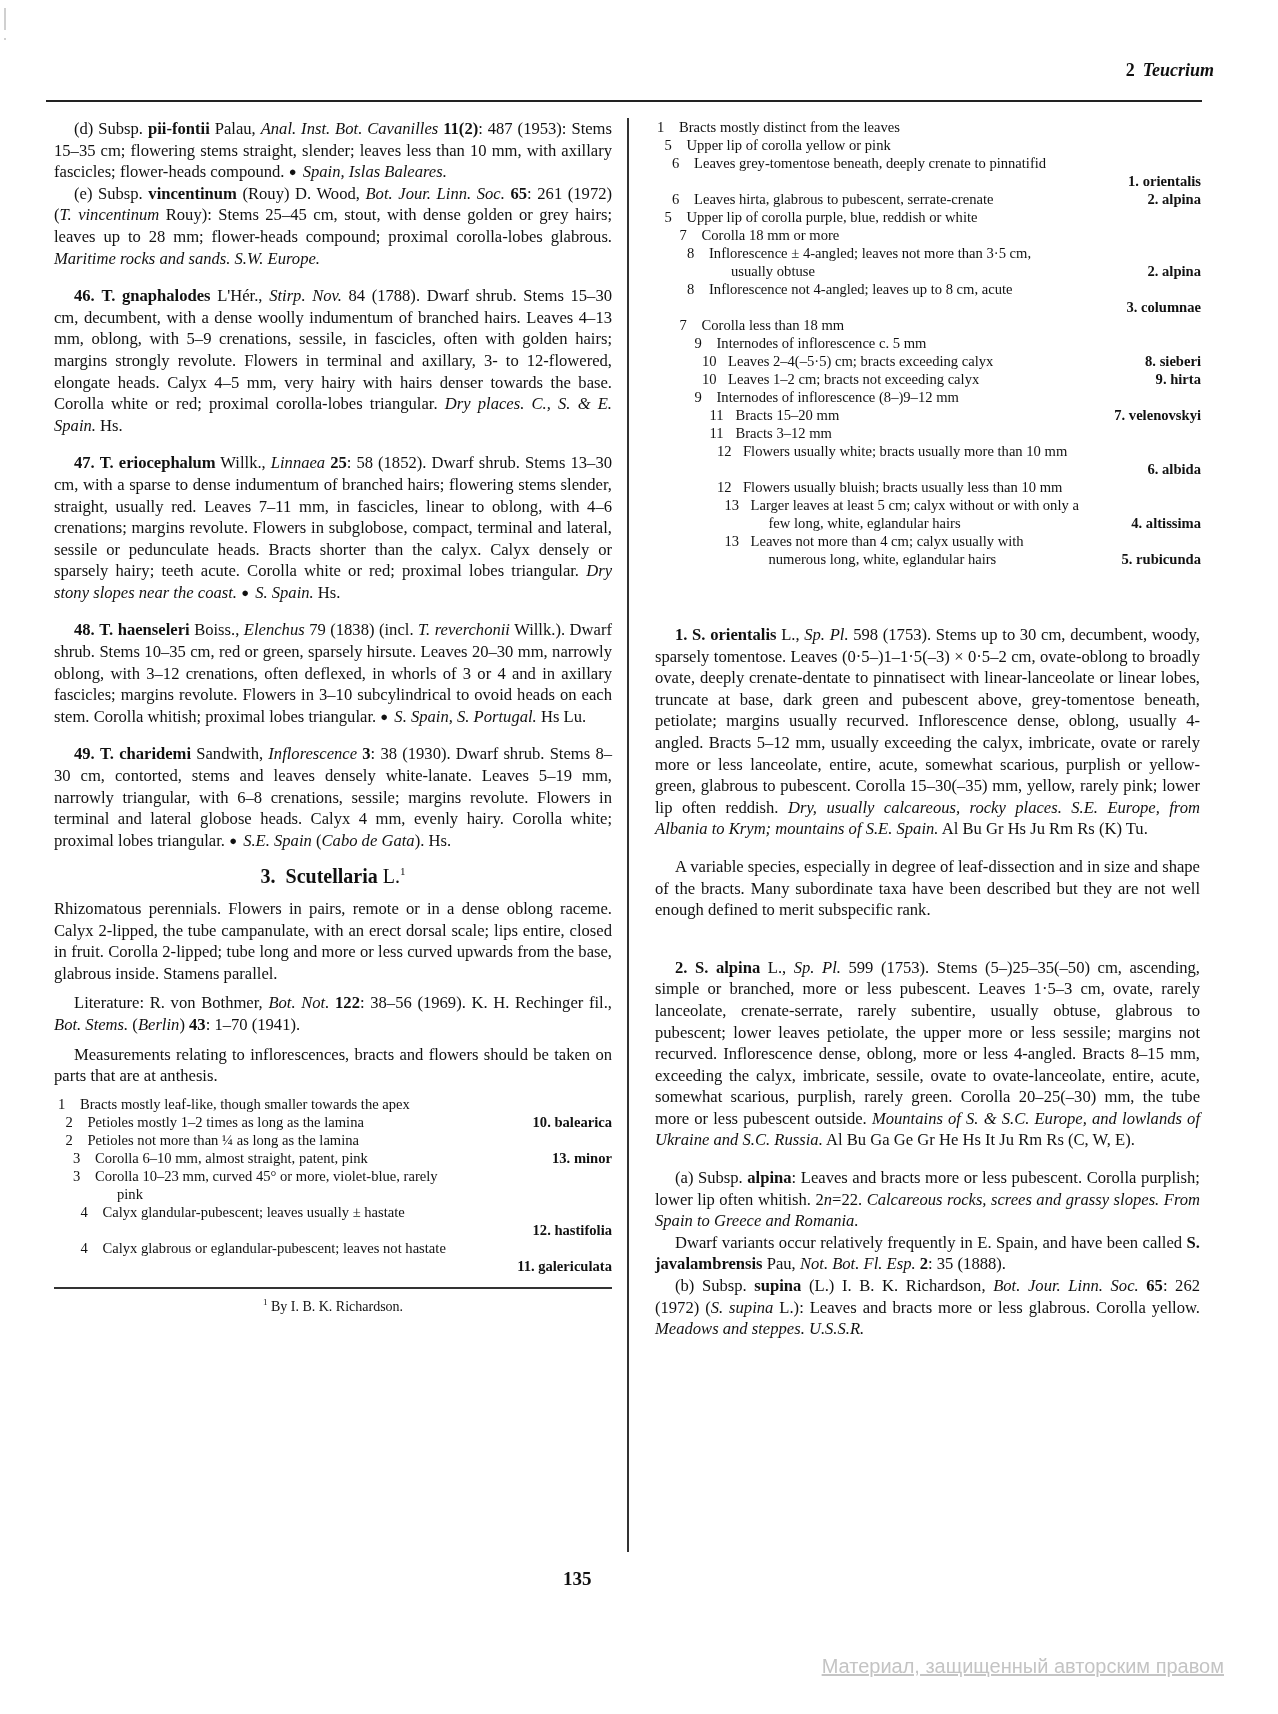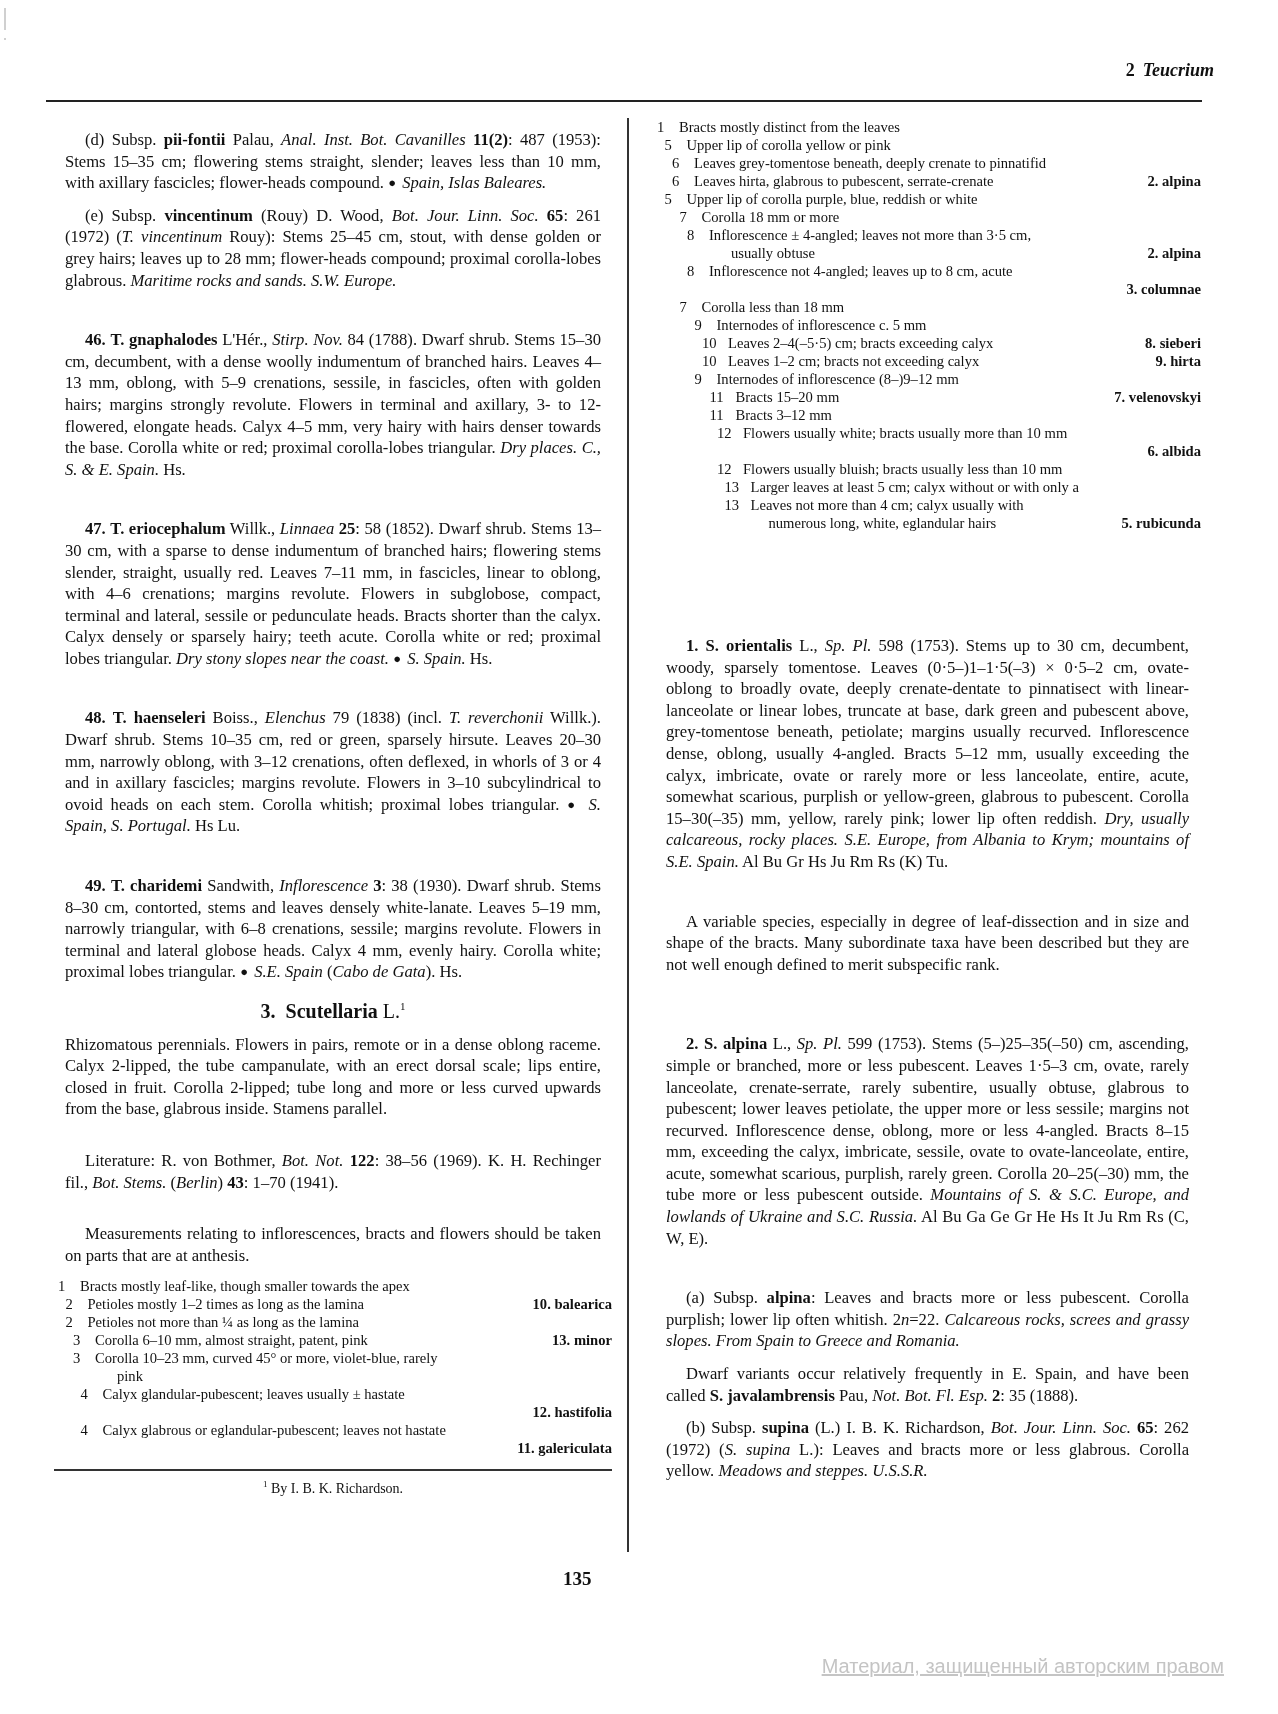--- a/index.html
+++ b/index.html
@@ -10,21 +10,21 @@
 
   .running-head { position:absolute; right:64px; top:60px; font-size:18px; font-weight:bold; white-space:nowrap; }
   .running-head .genus { font-style:italic; margin-left:8px; }
   .head-rule { position:absolute; left:46px; top:100px; width:1156px; height:2px; background:#222; }
   .col-rule { position:absolute; left:627px; top:118px; width:1.5px; height:1434px; background:#333; }
 
   .col { position:absolute; font-size:16.6px; line-height:21.6px; text-align:justify; }
   .col-left { left:54px; top:118px; width:558px; }
   .col-right { left:655px; top:470px; width:545px; }
 
-  p { margin:11px; }
+  p { margin:0; }
   .indent { text-indent:20px; }
   .gap { height:16px; }
   .gap-s { height:8px; }
   b, .b { font-weight:bold; }
   i, .i { font-style:italic; }
   .dot { font-size:13px; vertical-align:1px; margin-right:2px; }
 
   .genus-heading { text-align:center; font-size:20px; font-weight:bold; margin:8px 0 10px 0; line-height:24px; }
   .genus-heading .auth { font-weight:normal; }
   .genus-heading sup { font-size:11px; font-weight:normal; }
@@ -175,20 +175,21 @@
       <span class="ktext">Bracts mostly distinct from the leaves</span>
     </div>
     <div class="krow" style="padding-left: 11.5px;">
       <span class="knum" style="width: 22px;">5</span>
       <span class="ktext">Upper lip of corolla yellow or pink</span>
     </div>
     <div class="krow" style="padding-left: 19px;">
       <span class="knum" style="width: 22px;">6</span>
       <span class="ktext">Leaves grey-tomentose beneath, deeply crenate to pinnatifid</span>
     </div>
+    <div class="ktaxon-line">1. orientalis</div>
     <div class="krow" style="padding-left: 19px;">
       <span class="knum" style="width: 22px;">6</span>
       <span class="ktext">Leaves hirta, glabrous to pubescent, serrate-crenate</span>
       <span class="ktaxon">2. alpina</span>
     </div>
     <div class="krow" style="padding-left: 11.5px;">
       <span class="knum" style="width: 22px;">5</span>
       <span class="ktext">Upper lip of corolla purple, blue, reddish or white</span>
     </div>
     <div class="krow" style="padding-left: 26.5px;">
@@ -245,20 +246,24 @@
     </div>
     <div class="ktaxon-line">6. albida</div>
     <div class="krow" style="padding-left: 64px;">
       <span class="knum" style="width: 26px;">12</span>
       <span class="ktext">Flowers usually bluish; bracts usually less than 10 mm</span>
     </div>
     <div class="krow" style="padding-left: 71.5px;">
       <span class="knum" style="width: 26px;">13</span>
       <span class="ktext">Larger leaves at least 5 cm; calyx without or with only a</span>
     </div>
+    <div class="krow" style="padding-left: 115.5px;">
+      <span class="ktext">few long, white, eglandular hairs</span>
+      <span class="ktaxon">4. altissima</span>
+    </div>
     <div class="krow" style="padding-left: 71.5px;">
       <span class="knum" style="width: 26px;">13</span>
       <span class="ktext">Leaves not more than 4 cm; calyx usually with</span>
     </div>
     <div class="krow" style="padding-left: 115.5px;">
       <span class="ktext">numerous long, white, eglandular hairs</span>
       <span class="ktaxon">5. rubicunda</span>
     </div>
   </div>
 

